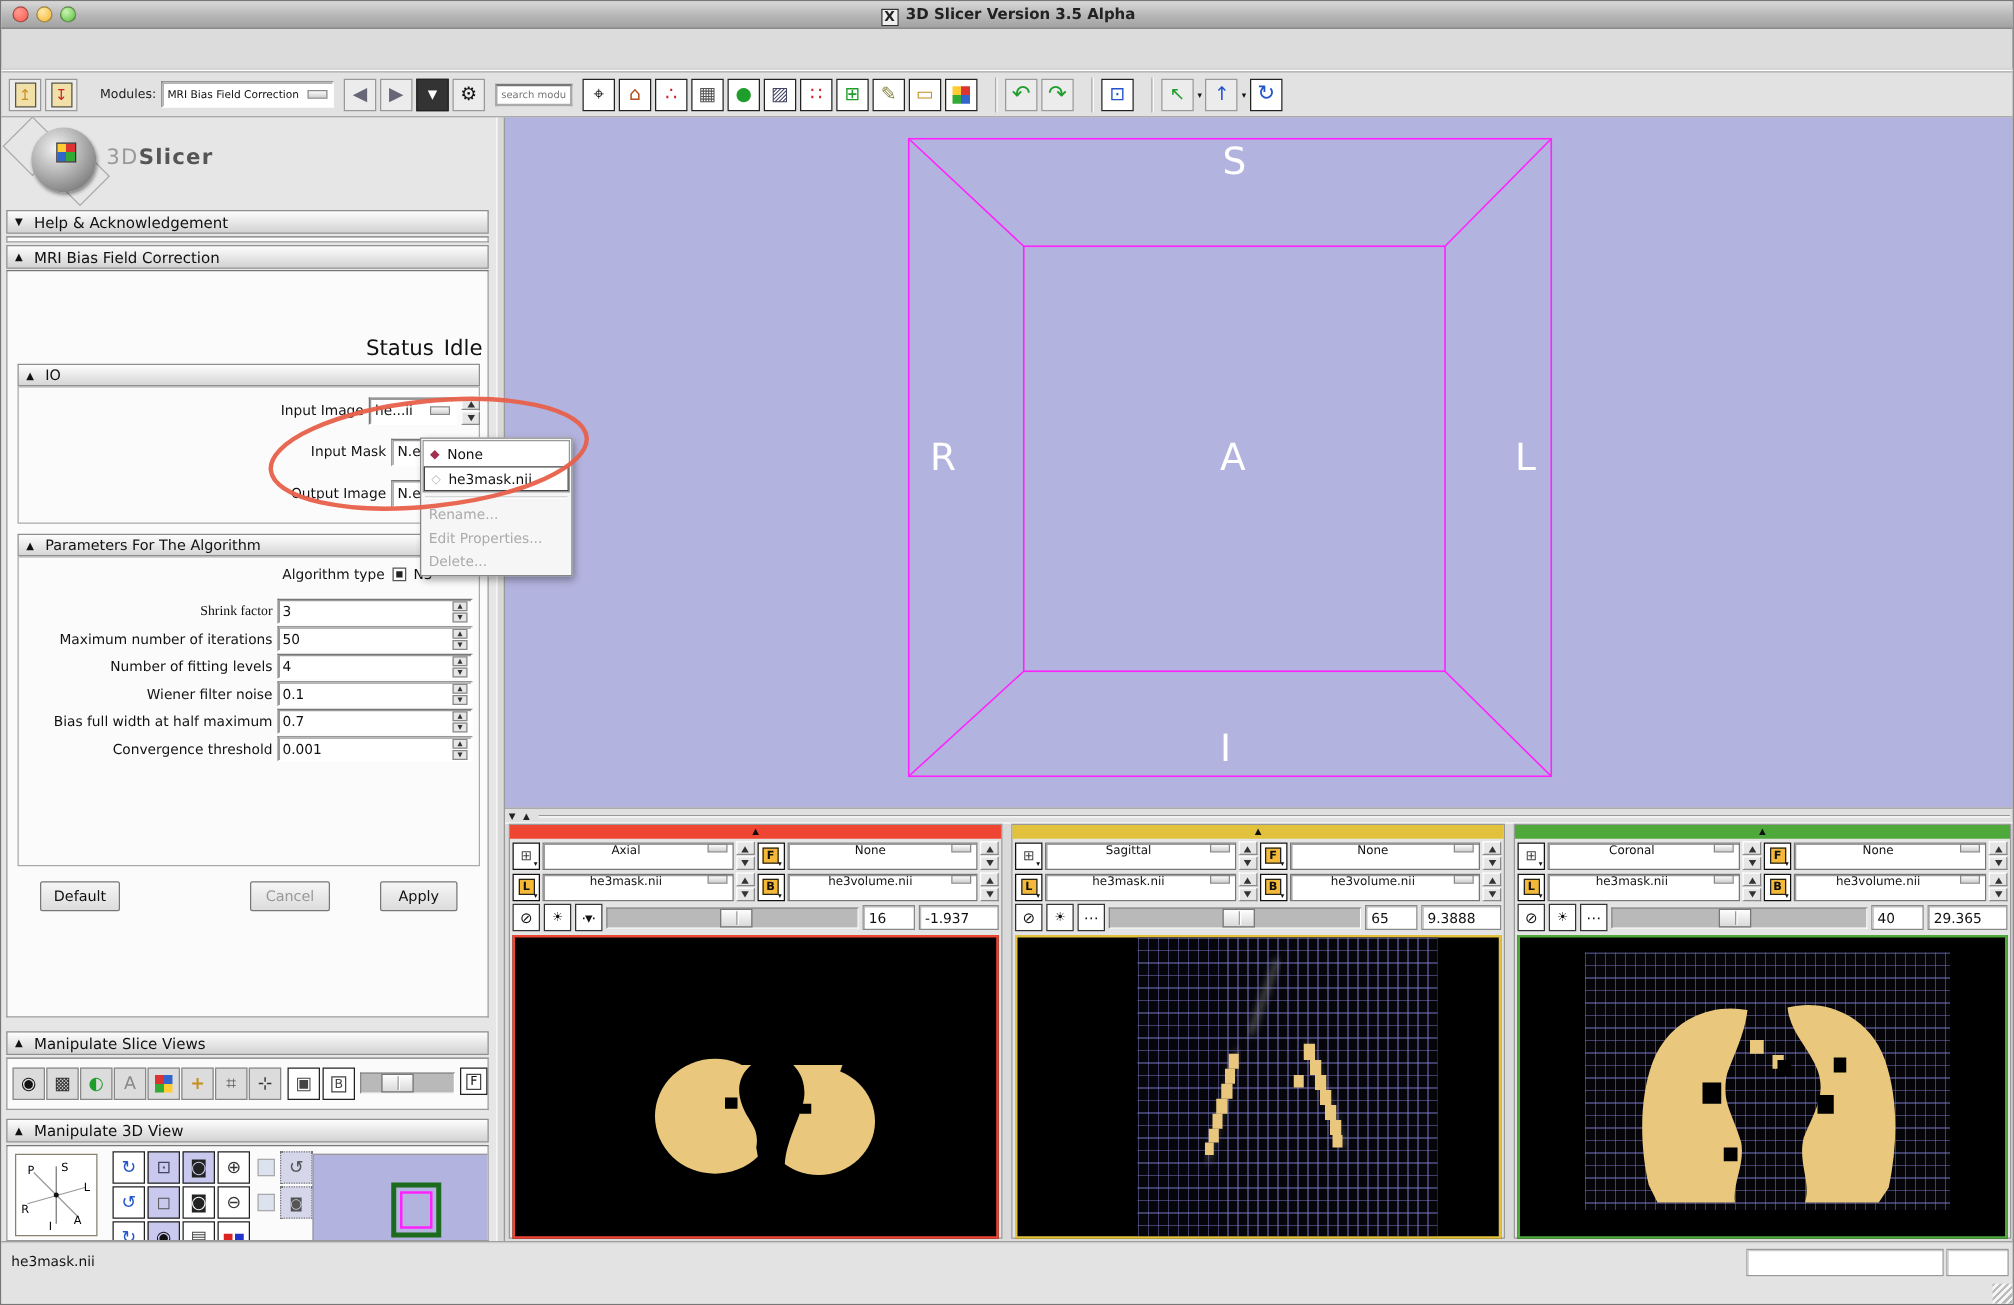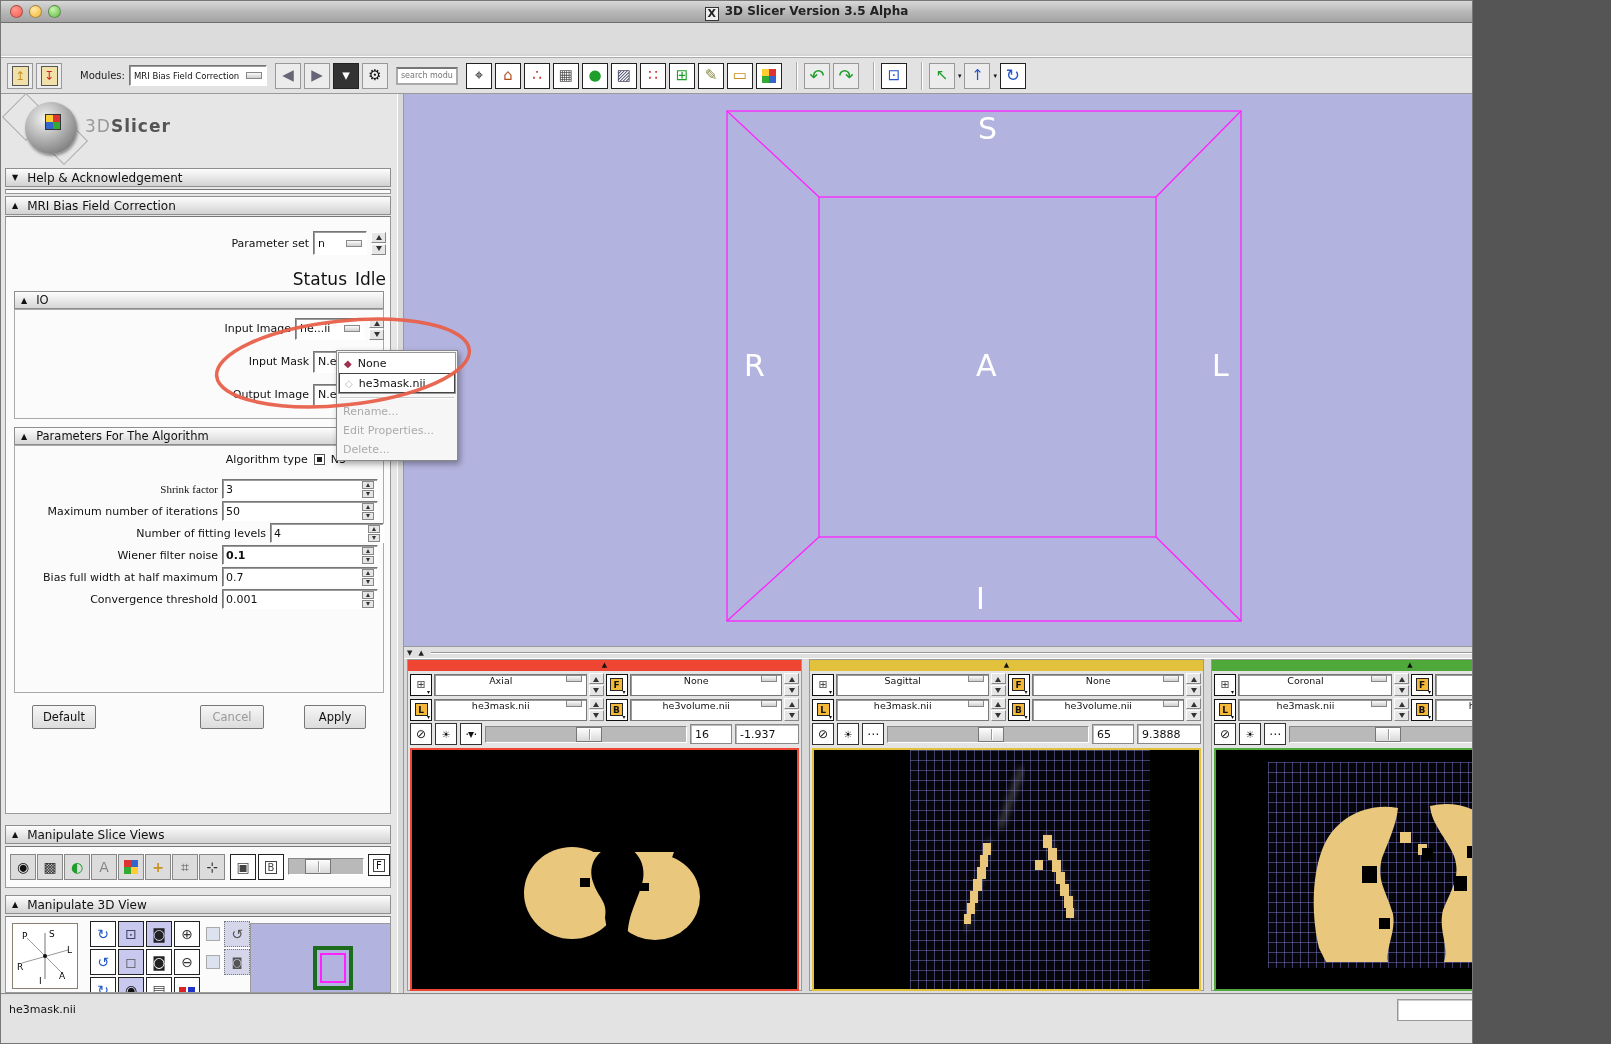--- a/index.html
+++ b/index.html
@@ -1,17 +1,17 @@
 <!DOCTYPE html>
 <html style="--vp-bg: #b3b3df; --wire: #ff22ff; --mask: #e9c87d; --annot: #e8604a;"><head>
 <meta charset="utf-8">
 <style>
   html,body{margin:0;padding:0;background:#555;}
   *{box-sizing:border-box;}
-  .win{position:relative;width:1473px;height:1044px;background:#dcdcdc;
+  .win{position:relative;width:1611px;height:1044px;background:#dcdcdc;
        font-family:"DejaVu Sans","Liberation Sans",sans-serif;font-size:11px;color:#111;
        overflow:hidden;border:1px solid #777;}
   
   .titlebar{position:absolute;left:0;top:0;width:1611px;height:22px;
     background:linear-gradient(#d8d8d8,#b9b9b9 50%,#a2a2a2);border-bottom:1px solid #6e6e6e;}
   .light{position:absolute;top:4px;width:13px;height:13px;border-radius:50%;border:1px solid rgba(0,0,0,.35);}
   .light.red{left:9px;background:radial-gradient(circle at 35% 30%,#ff9a90,#f95a4d);}
   .light.yellow{left:28px;background:radial-gradient(circle at 35% 30%,#ffe9a8,#f5b52e);}
   .light.green{left:47px;background:radial-gradient(circle at 35% 30%,#c8f5b0,#5dbb3f);}
   .title{position:absolute;left:0;right:0;top:3px;text-align:center;font-size:12px;font-weight:bold;color:#222;}
@@ -279,35 +279,20 @@
     </div>
     <div class="panelbox" style="left:4px;top:95px;width:386px;height:5px;"></div>
 
     <div class="hdr" style="left:4px;top:102px;width:386px;">
       <span class="tri">▲</span>
       <span>MRI Bias Field Correction</span>
     </div>
 
     <div class="panelbox" style="left:4px;top:122px;width:386px;height:598px;">
 
-      <div class="row" style="left:0;top:14px;width:380px;justify-content:flex-end;gap:4px;">
-        <span class="rlabel">Parameter set</span>
-        <div class="combo" style="width:54px;height:24px;">
-          <span class="txt">n</span>
-          <span class="dash"></span>
-        </div>
-        <span class="spin">
-            <span class="sb">
-              <i class="tu"></i>
-            </span>
-            <span class="sb">
-              <i class="td"></i>
-            </span>
-          </span>
-      </div>
 
       <div class="row" style="left:0;top:52px;width:380px;justify-content:flex-end;gap:8px;font-size:17px;">
         <span>Status</span>
         <span>Idle</span>
       </div>
 
       <div class="subhdr" style="left:8px;top:74px;width:370px;">
         <span class="tri" style="font-size:8px;">▲</span>
         <span>IO</span>
       </div>
@@ -397,36 +382,36 @@
               <span class="sb">
                 <i class="tu"></i>
               </span>
               <span class="sb">
                 <i class="td"></i>
               </span>
             </span>
           </div>
       </div>
       <div class="row" style="left:0;top:306px;width:378px;gap:4px;">
-        <span class="rlabel" style="width:212px;margin-left:48px;">Number of fitting levels</span>
+        <span class="rlabel" style="width:212px;">Number of fitting levels</span>
         <div class="field" style="width:156px;">
             <span class="fv">4</span>
             <span class="fspin">
               <span class="sb">
                 <i class="tu"></i>
               </span>
               <span class="sb">
                 <i class="td"></i>
               </span>
             </span>
           </div>
       </div>
       <div class="row" style="left:0;top:328px;width:378px;gap:4px;">
         <span class="rlabel" style="width:212px;">Wiener filter noise</span>
-        <div class="field" style="width:156px;font-weight:bold;">
+        <div class="field" style="width:156px;">
             <span class="fv">0.1</span>
             <span class="fspin">
               <span class="sb">
                 <i class="tu"></i>
               </span>
               <span class="sb">
                 <i class="td"></i>
               </span>
             </span>
           </div>

